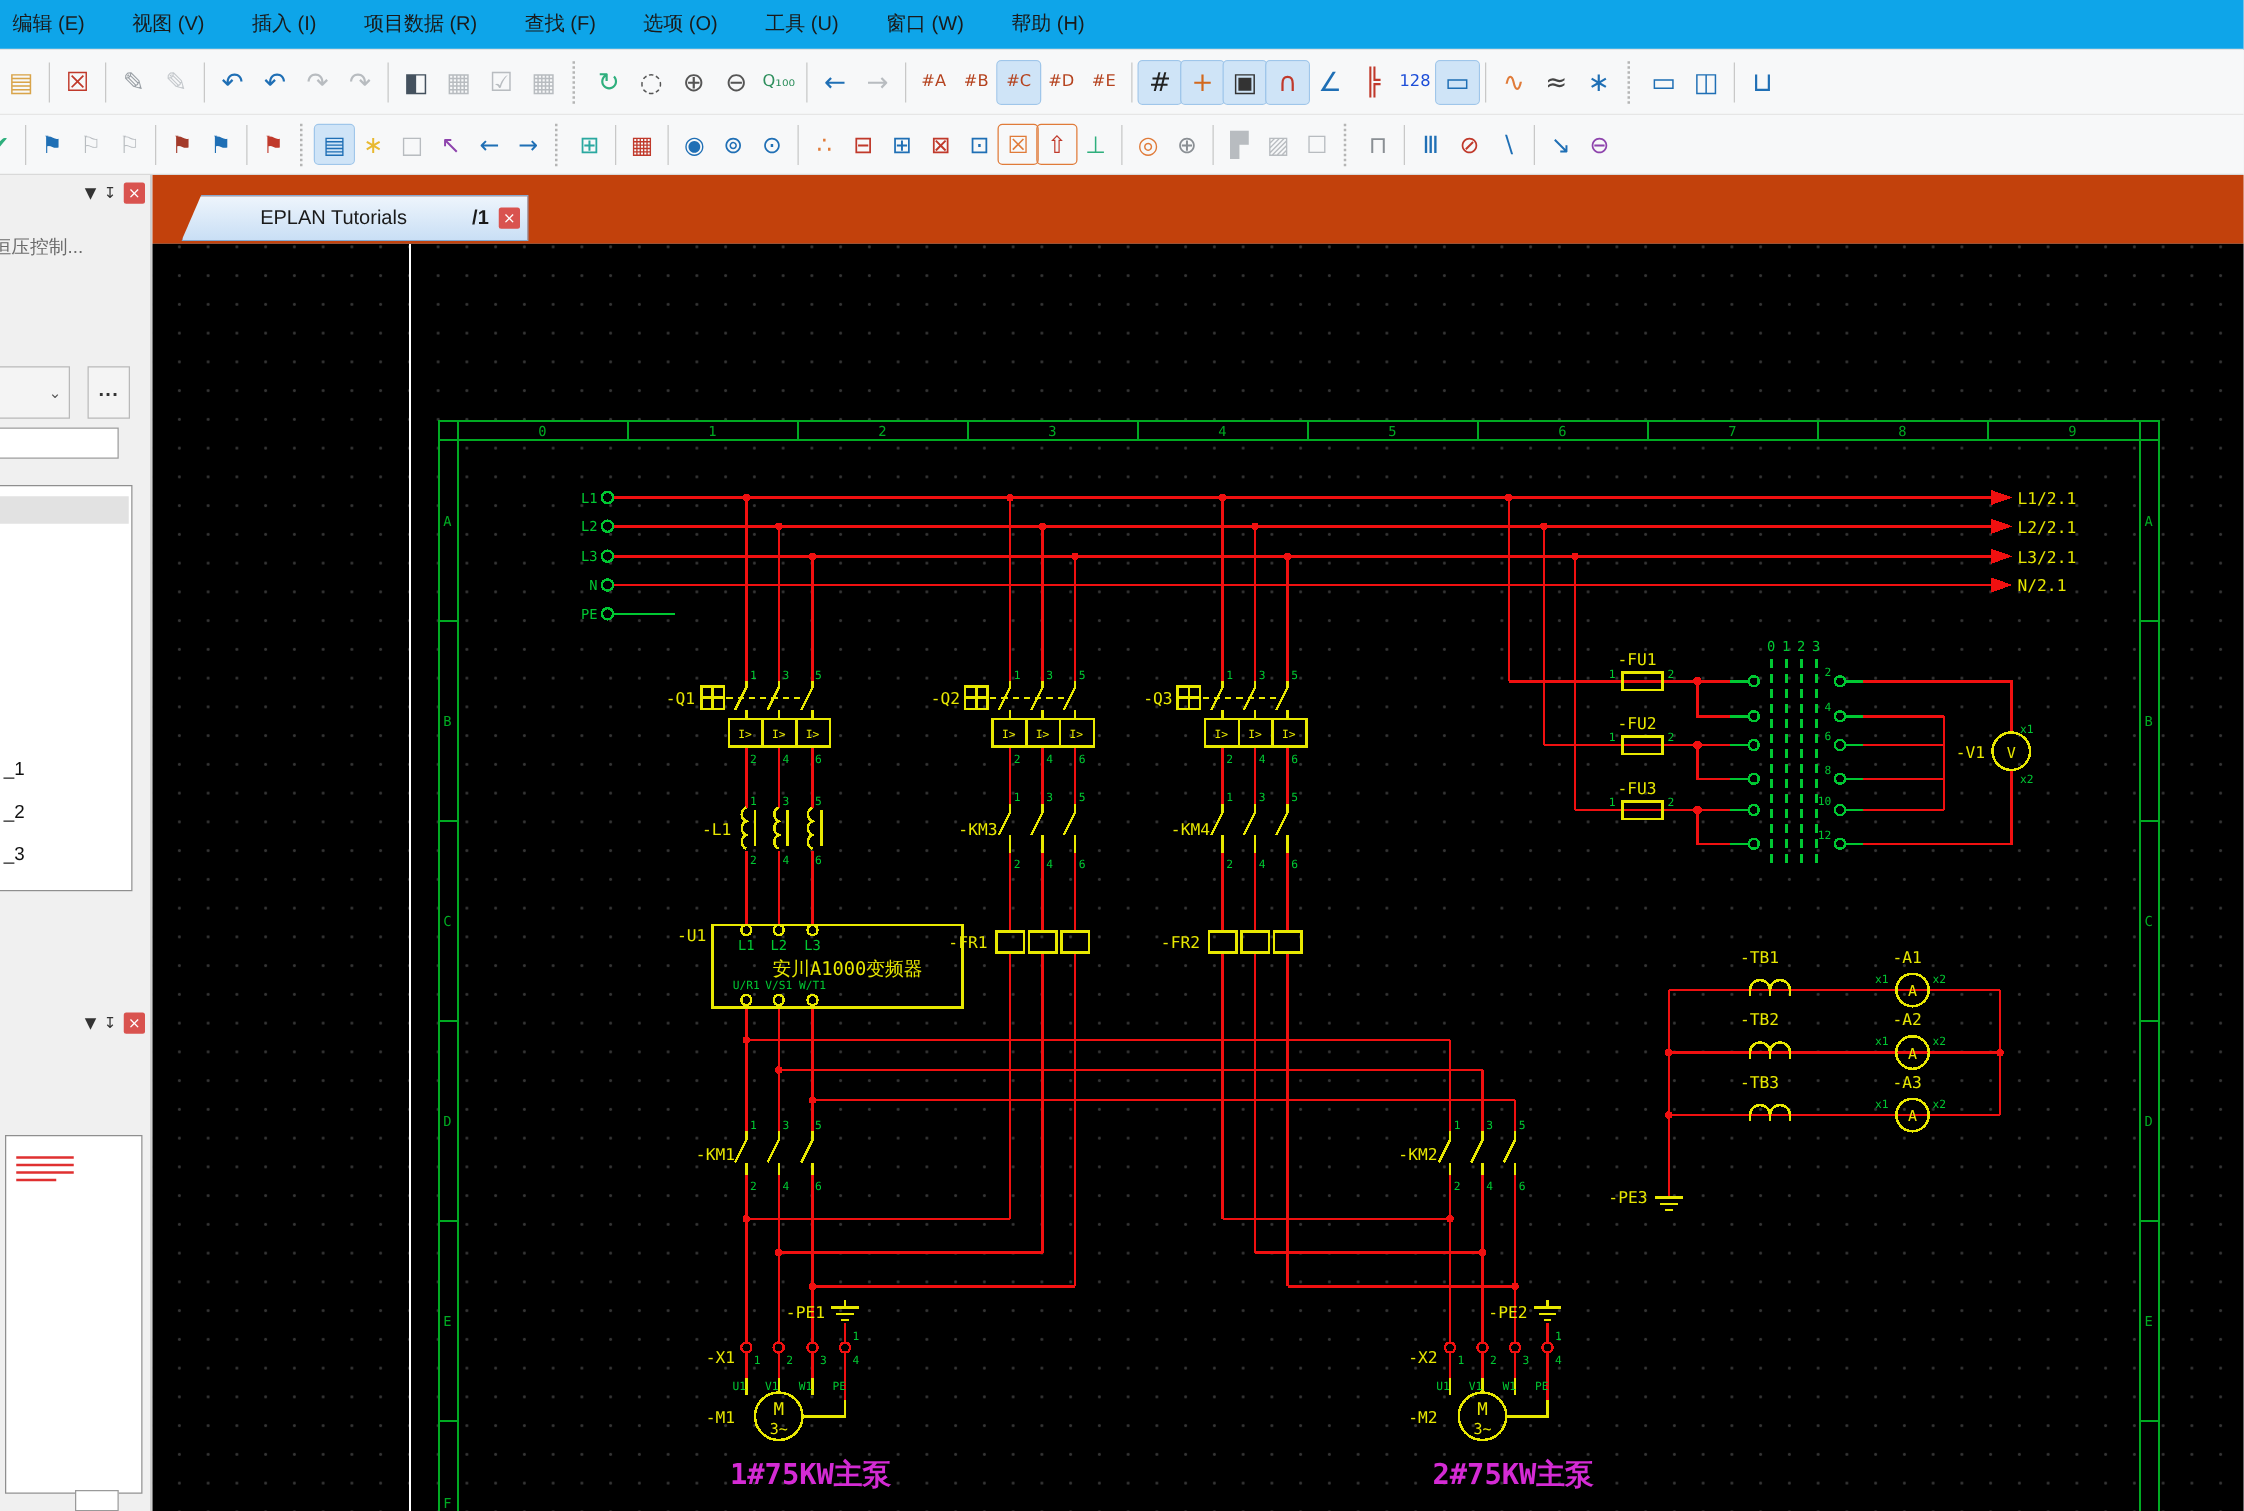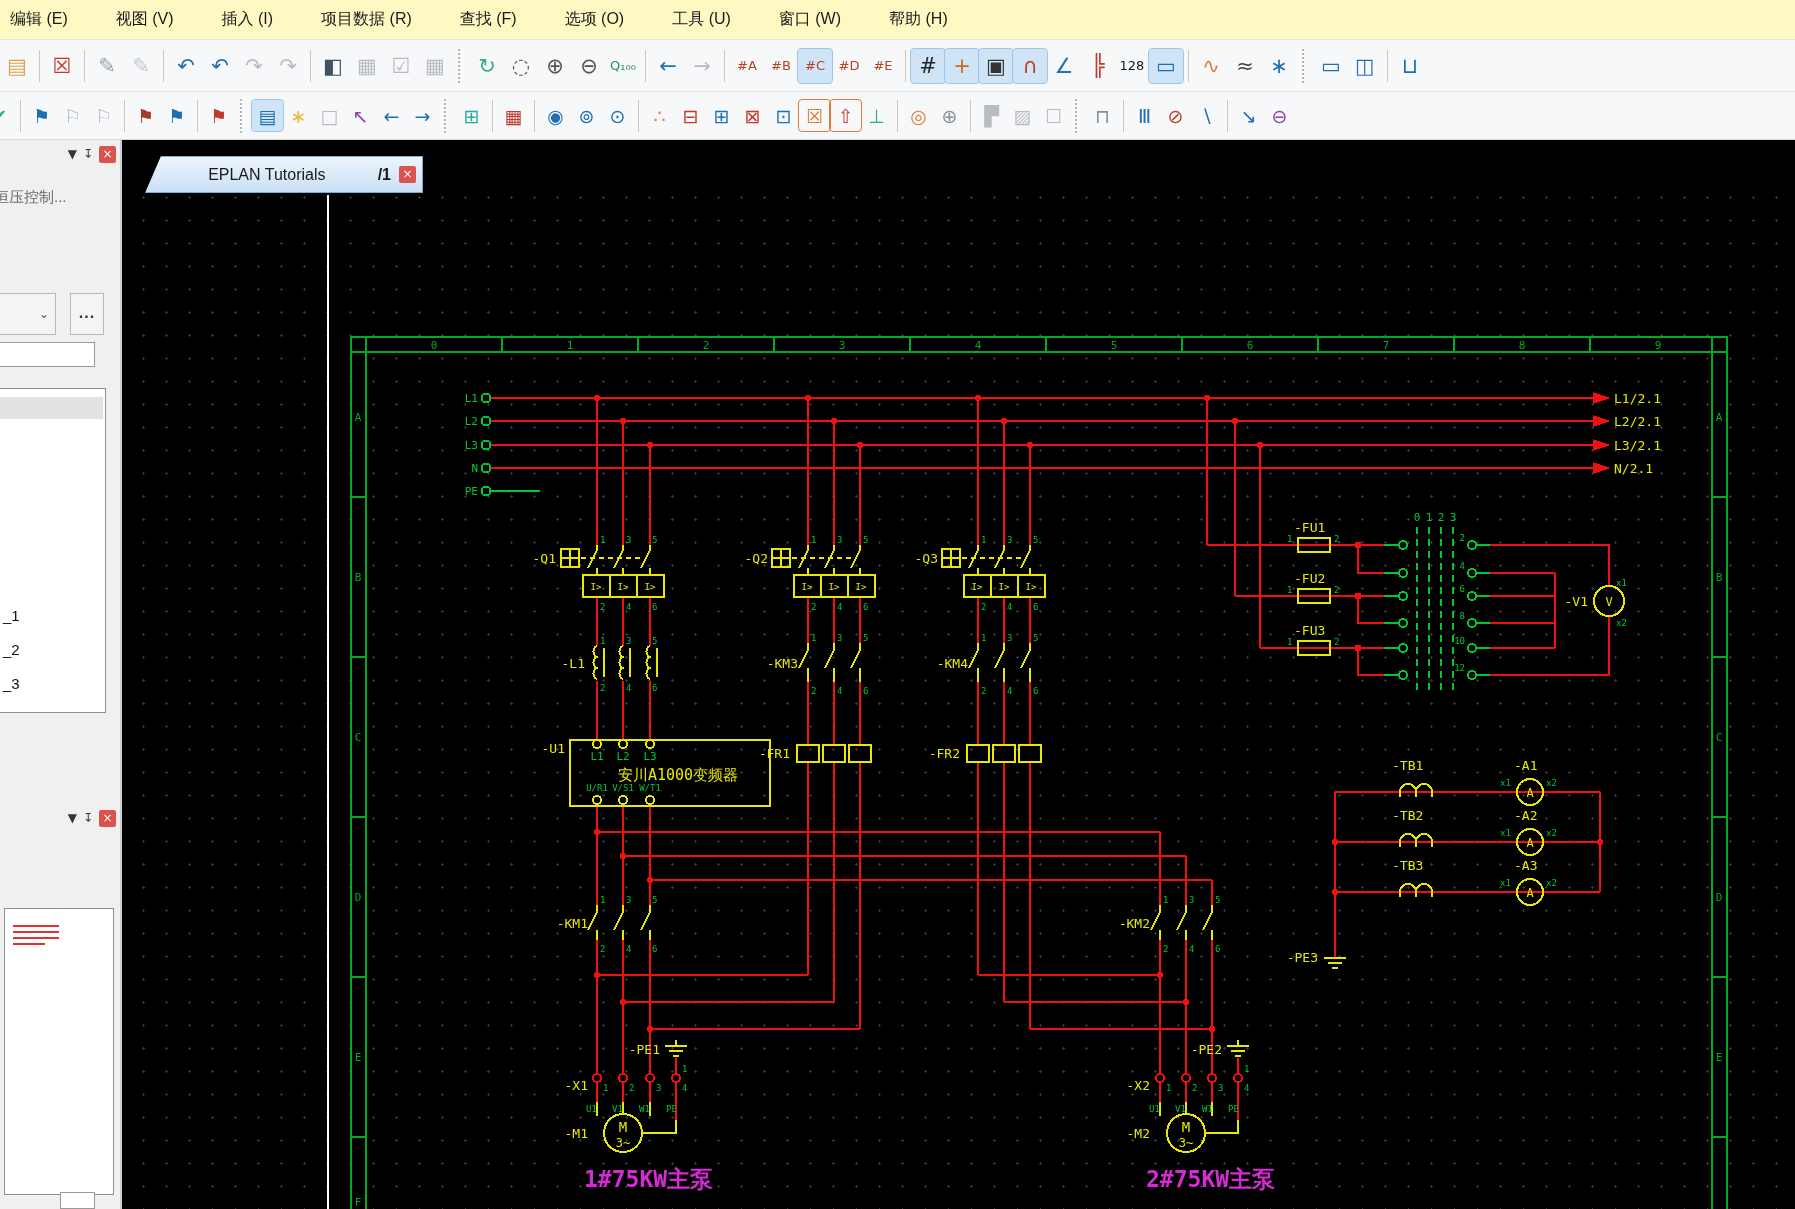--- a/index.html
+++ b/index.html
@@ -1,22 +1,22 @@
 <!DOCTYPE html>
 <html><head>
 <meta charset="utf-8">
 <style>
   *{margin:0;padding:0;box-sizing:border-box}
   html,body{width:1795px;height:1209px;overflow:hidden;background:#fff;
     font-family:"Liberation Sans",sans-serif}
   .app{position:relative;width:1795px;height:1209px}
 
   
-  .menubar{position:absolute;left:0;top:0;width:100%;height:40px;background:#fef9c3;
-    border-bottom:1px solid #e3e3e3;display:flex;align-items:center;gap:48px;
+  .menubar{position:absolute;left:0;top:0;width:100%;height:40px;background:#0ea5e9;
+    border-bottom:1px solid #e3e3e3;display:flex;align-items:center;gap:38px;
     padding-left:10px;font-size:16px;color:#1a1a1a}
   .menubar span{cursor:default;white-space:nowrap}
 
   
   .toolbar{position:absolute;left:0;width:100%;background:#f7f8f9;display:flex;
     align-items:center;overflow:hidden}
   .t1{top:40px;height:52px;border-bottom:1px solid #e6e6e6}
   .t2{top:92px;height:48px;border-bottom:1px solid #d9d9d9}
   .tbi{width:34px;height:34px;display:flex;align-items:center;justify-content:center;
     font-size:21px;font-family:"DejaVu Sans",sans-serif;border-radius:3px;flex:0 0 auto;
@@ -50,21 +50,21 @@
   .selrow{position:absolute;left:0;top:8px;width:108px;height:22px;background:#e2e2e2}
   .litem{position:absolute;left:8px;font-size:15px;color:#111;font-family:"Liberation Sans",sans-serif}
   .preview{position:absolute;left:4px;top:768px;width:110px;height:287px;background:#fff;
     border:1px solid #8f8f8f}
   .pline{position:absolute;height:2px;background:#e03030}
   .botbox{position:absolute;left:60px;top:1052px;width:35px;height:17px;background:#fff;
     border:1px solid #9a9a9a}
 
   
   .editor{position:absolute;left:122px;top:0;right:0;height:1069px;background:#f5f5f5}
-  .tabbar{position:absolute;left:0;top:0;right:0;height:55px;background:#000000}
+  .tabbar{position:absolute;left:0;top:0;right:0;height:55px;background:#c2410c}
   .tab{position:absolute;left:23px;top:16px;width:278px;height:37px;
     background:linear-gradient(#eef5fc,#c9dff5);border:1px solid #86a9cf;
     clip-path:polygon(16px 0,100% 0,100% 100%,0 100%);display:flex;align-items:center}
   .tab .tname{flex:1;text-align:center;font-size:16px;color:#1a1a1a;padding-left:10px}
   .tab .tpage{font-size:16px;font-weight:bold;color:#1a1a1a;margin-right:8px}
   .tab .xbtn{margin-right:6px}
   .canvas{position:absolute;left:0;top:55px;right:0;bottom:0;background:#000;
     background-image:radial-gradient(circle,#353535 1px,transparent 1.3px);
     background-size:23px 23px;background-position:10px 14px}
   .canvas svg{position:absolute;inset:0;width:100%;height:100%}
@@ -139,21 +139,21 @@
     <span class="tbi small hl" style="color:#b5431f">#C</span>
     <span class="tbi small" style="color:#b5431f">#D</span>
     <span class="tbi small" style="color:#b5431f">#E</span>
     <span class="tbsep"></span>
     <span class="tbi hl" style="color:#222">#</span>
     <span class="tbi hl" style="color:#d2691e">+</span>
     <span class="tbi hl" style="color:#333">▣</span>
     <span class="tbi hl" style="color:#c0392b">∩</span>
     <span class="tbi" style="color:#1f6fb5">∠</span>
     <span class="tbi" style="color:#c0392b">╠</span>
-    <span class="tbi small" style="color:#0f172a">128</span>
+    <span class="tbi small" style="color:#1d4ed8">128</span>
     <span class="tbi hl" style="color:#1f6fb5">▭</span>
     <span class="tbsep"></span>
     <span class="tbi" style="color:#e07b39">∿</span>
     <span class="tbi" style="color:#444">≈</span>
     <span class="tbi" style="color:#1f6fb5">∗</span>
     <span class="tbgrip"></span>
     <span class="tbi" style="color:#1f6fb5">▭</span>
     <span class="tbi" style="color:#1f6fb5">◫</span>
     <span class="tbsep"></span>
     <span class="tbi" style="color:#1f6fb5">⊔</span>

